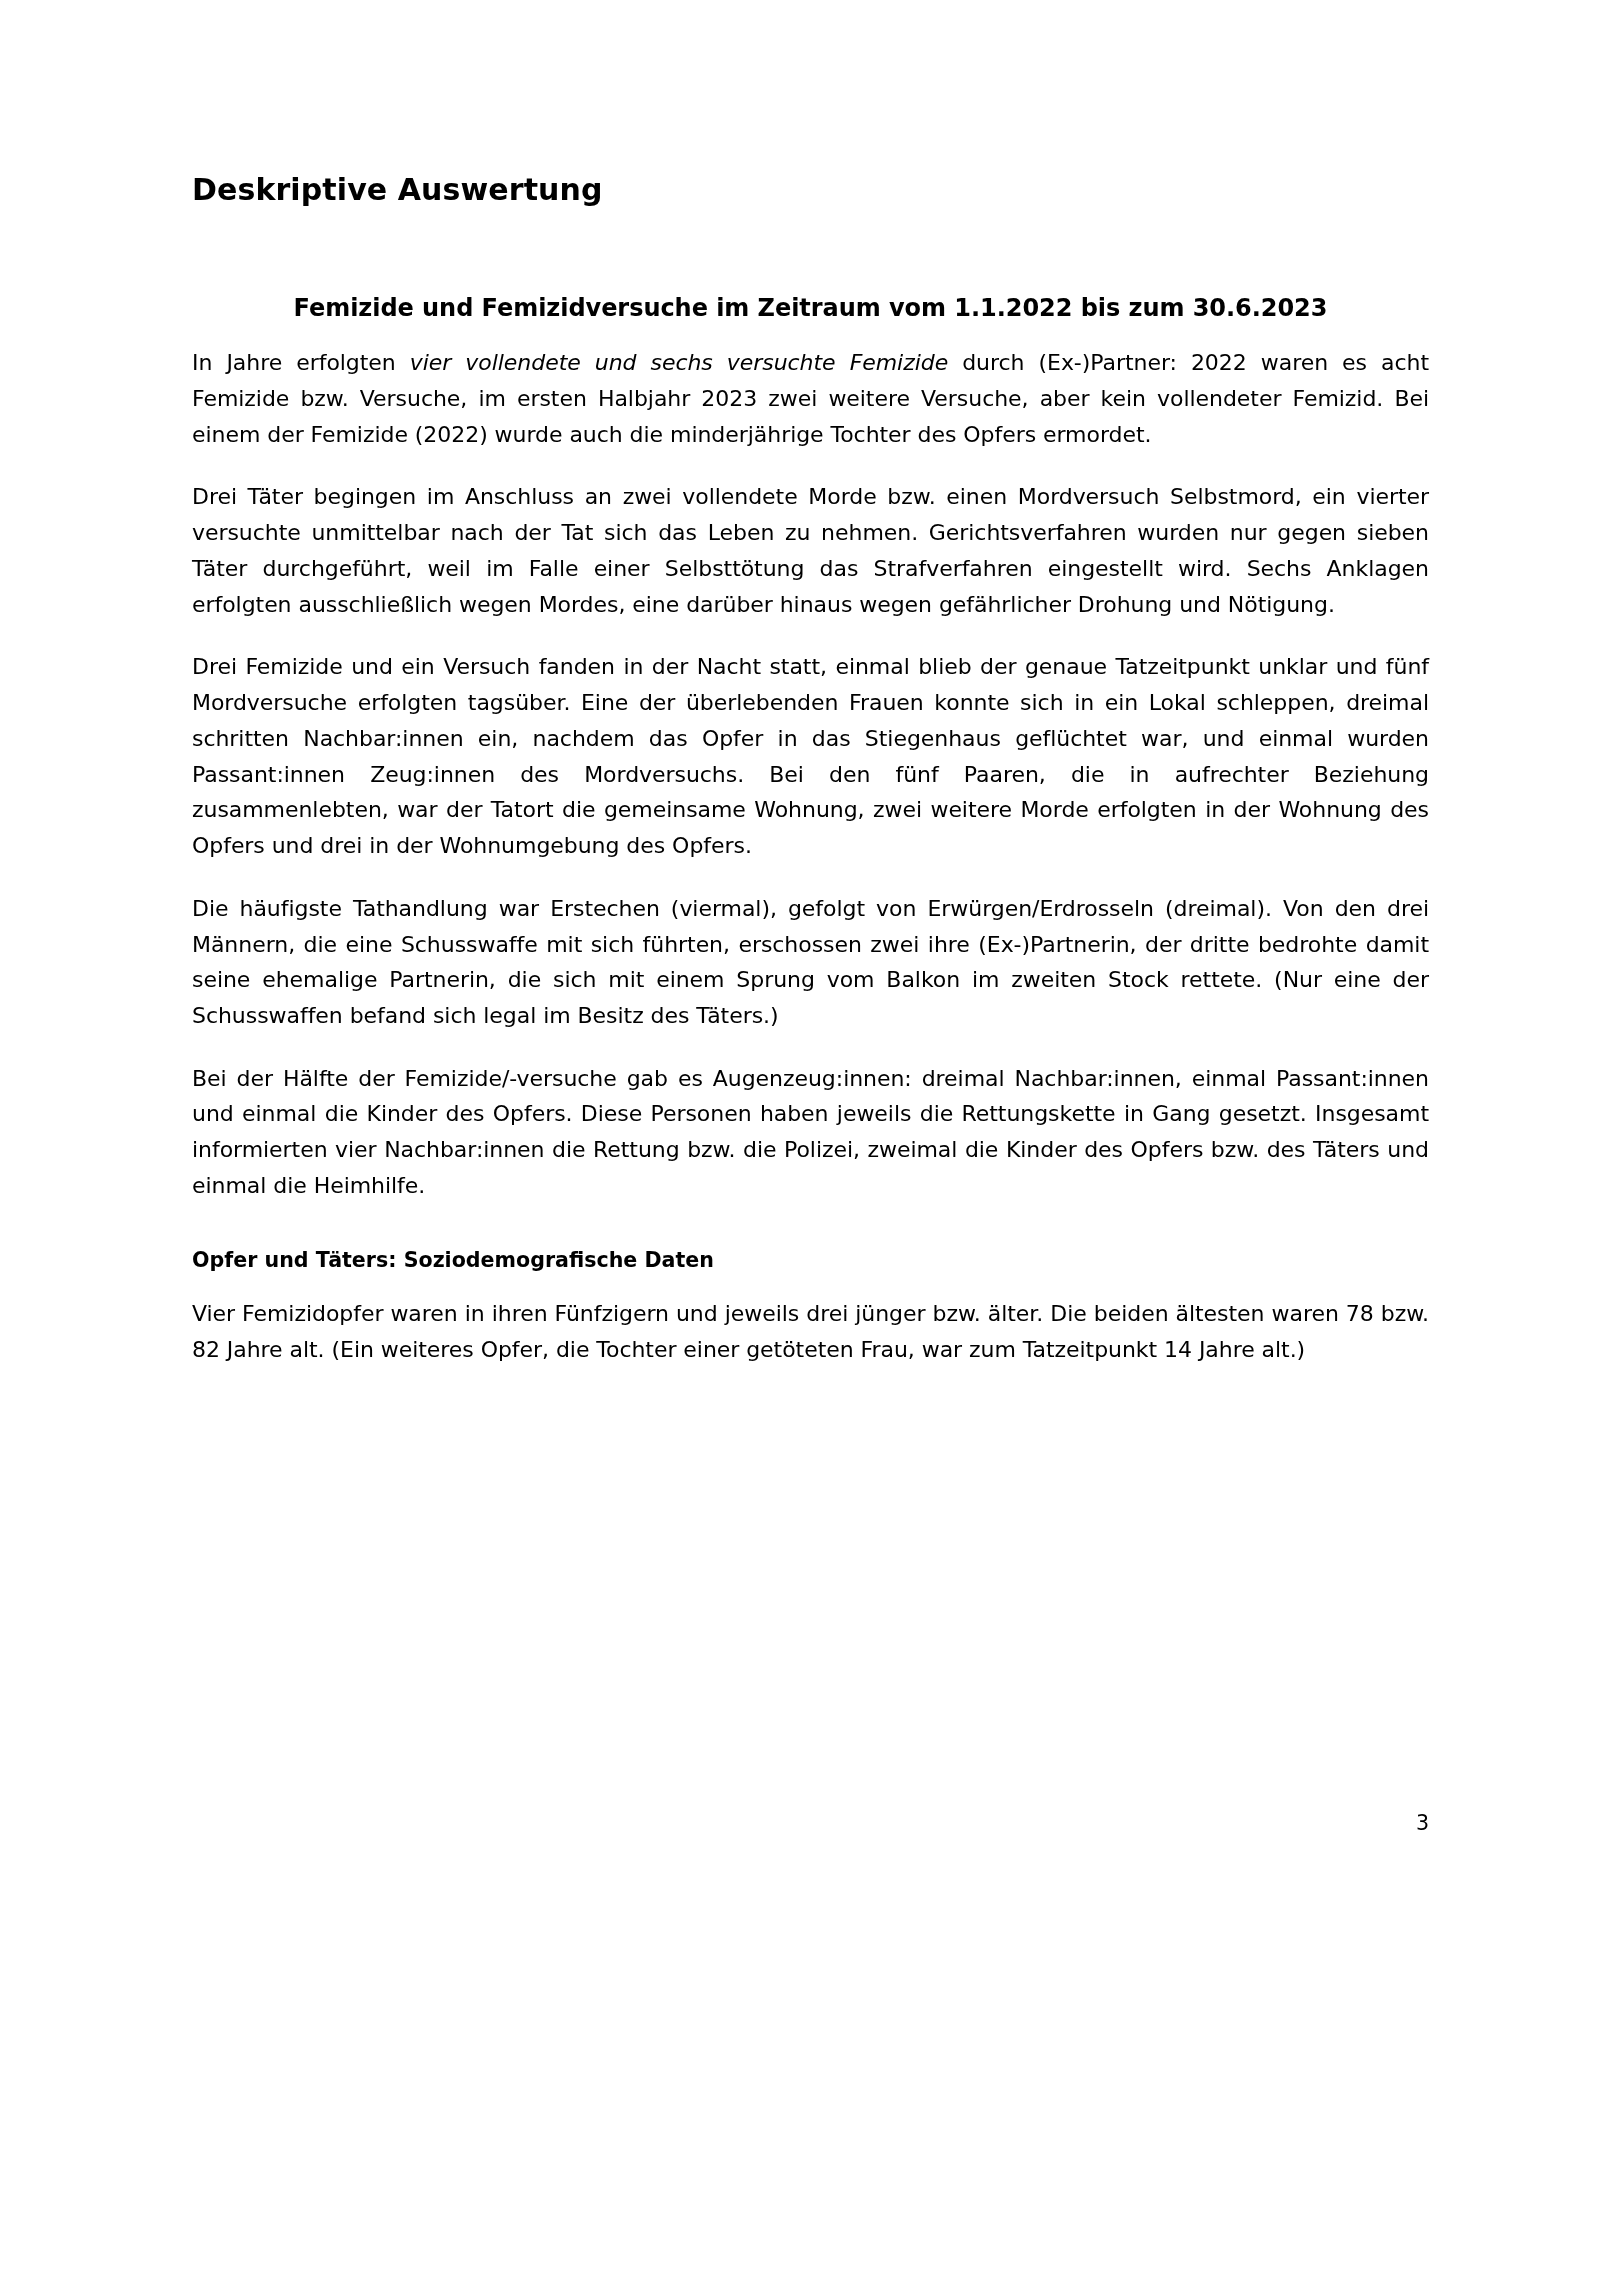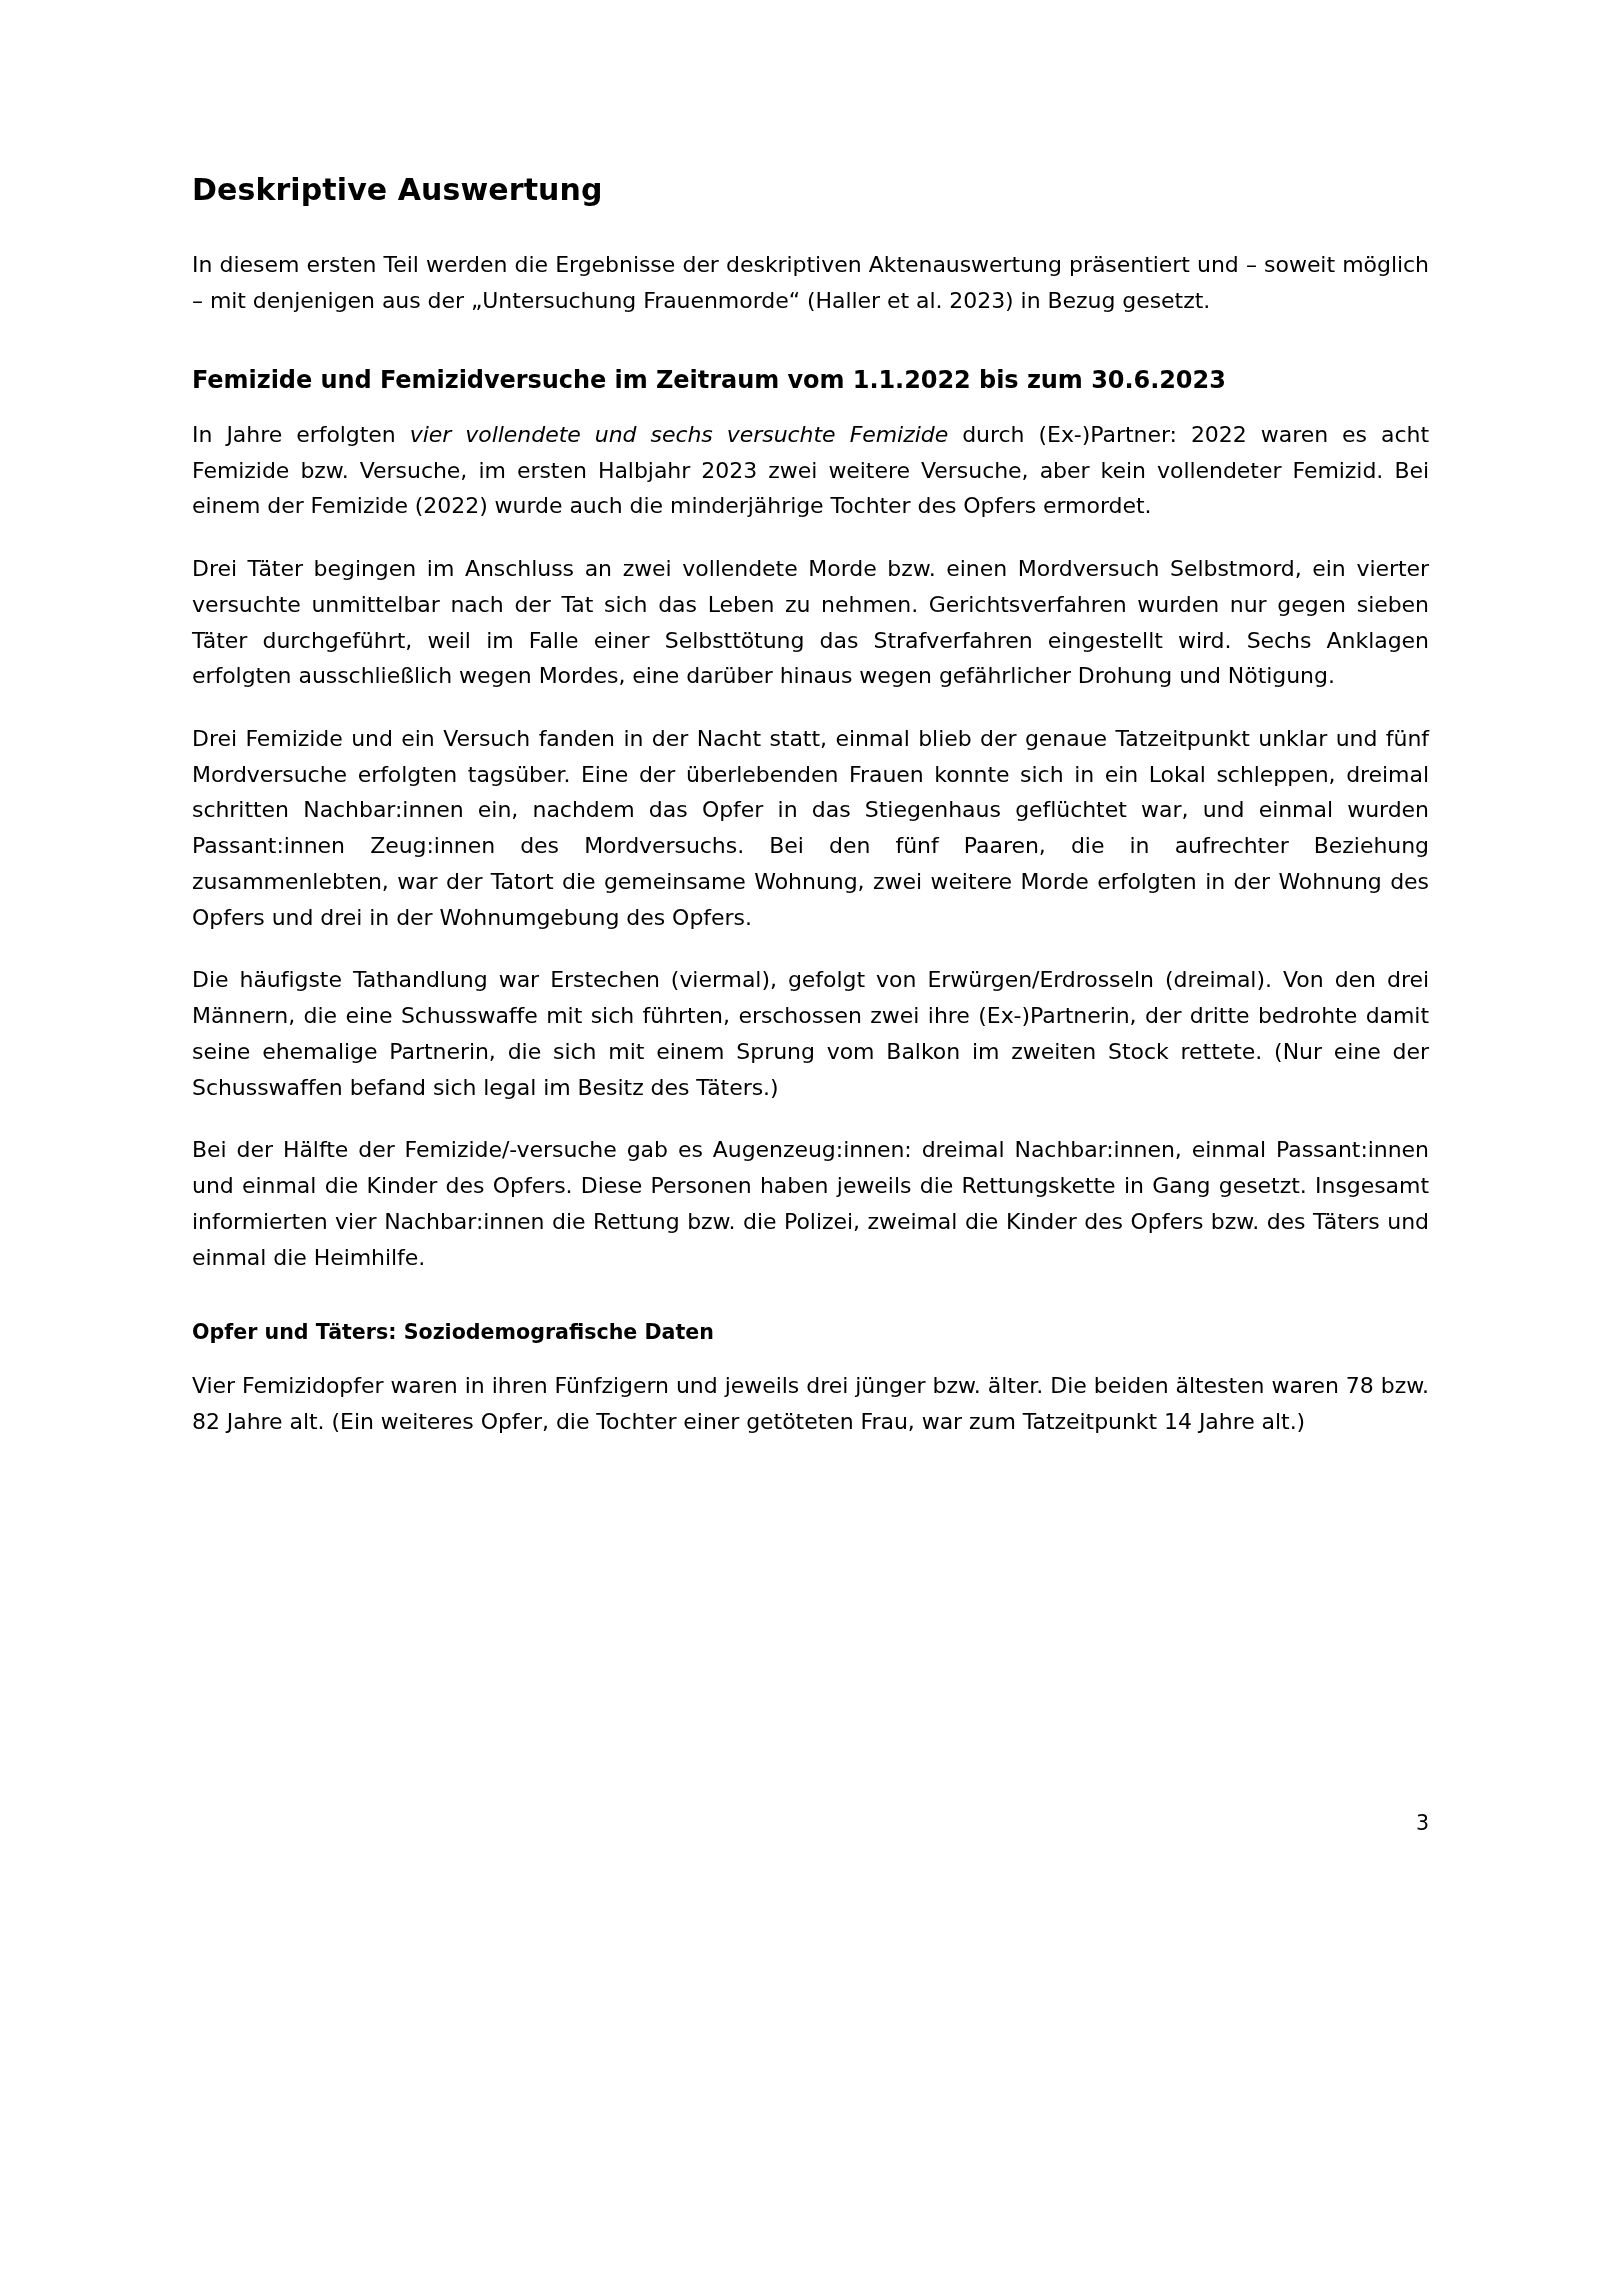--- a/index.html
+++ b/index.html
@@ -32,20 +32,21 @@
     letter-spacing: 0.1px;
     margin: 0 0 0 0;
     line-height: 1.2;
   }
   h2.section-heading {
     font-size: 24px;
     font-weight: bold;
     margin: 0;
     line-height: 1.35;
     letter-spacing: -0.05px;
+    text-align: center;
   }
   h3.sub-heading {
     font-size: 20.6px;
     font-weight: bold;
     margin: 0;
     line-height: 1.35;
   }
   p.para {
     font-size: 22px;
     line-height: 1.63;
@@ -72,21 +73,20 @@
 </head>
 <body>
 
 <div class="page">
   <div class="content">
 
     <h1 class="doc-title">Deskriptive Auswertung</h1>
 
     <div class="gap-after-title"></div>
 
-    <p class="para">In diesem ersten Teil werden die Ergebnisse der deskriptiven Aktenauswertung präsentiert und – soweit möglich – mit denjenigen aus der „Untersuchung Frauenmorde“ (Haller et al. 2023) in Bezug gesetzt.</p>
 
     <div class="gap-before-h2"></div>
 
     <h2 class="section-heading">Femizide und Femizidversuche im Zeitraum vom 1.1.2022 bis zum 30.6.2023</h2>
 
     <div class="gap-after-h2"></div>
 
     <p class="para"><span>In Jahre erfolgten </span><em>vier vollendete und sechs versuchte Femizide</em><span> durch (Ex-)Partner: 2022 waren es acht Femizide bzw. Versuche, im ersten Halbjahr 2023 zwei weitere Versuche, aber kein vollendeter Femizid. Bei einem der Femizide (2022) wurde auch die minderjährige Tochter des Opfers ermordet.</span></p>
 
     <div class="gap-para"></div>

